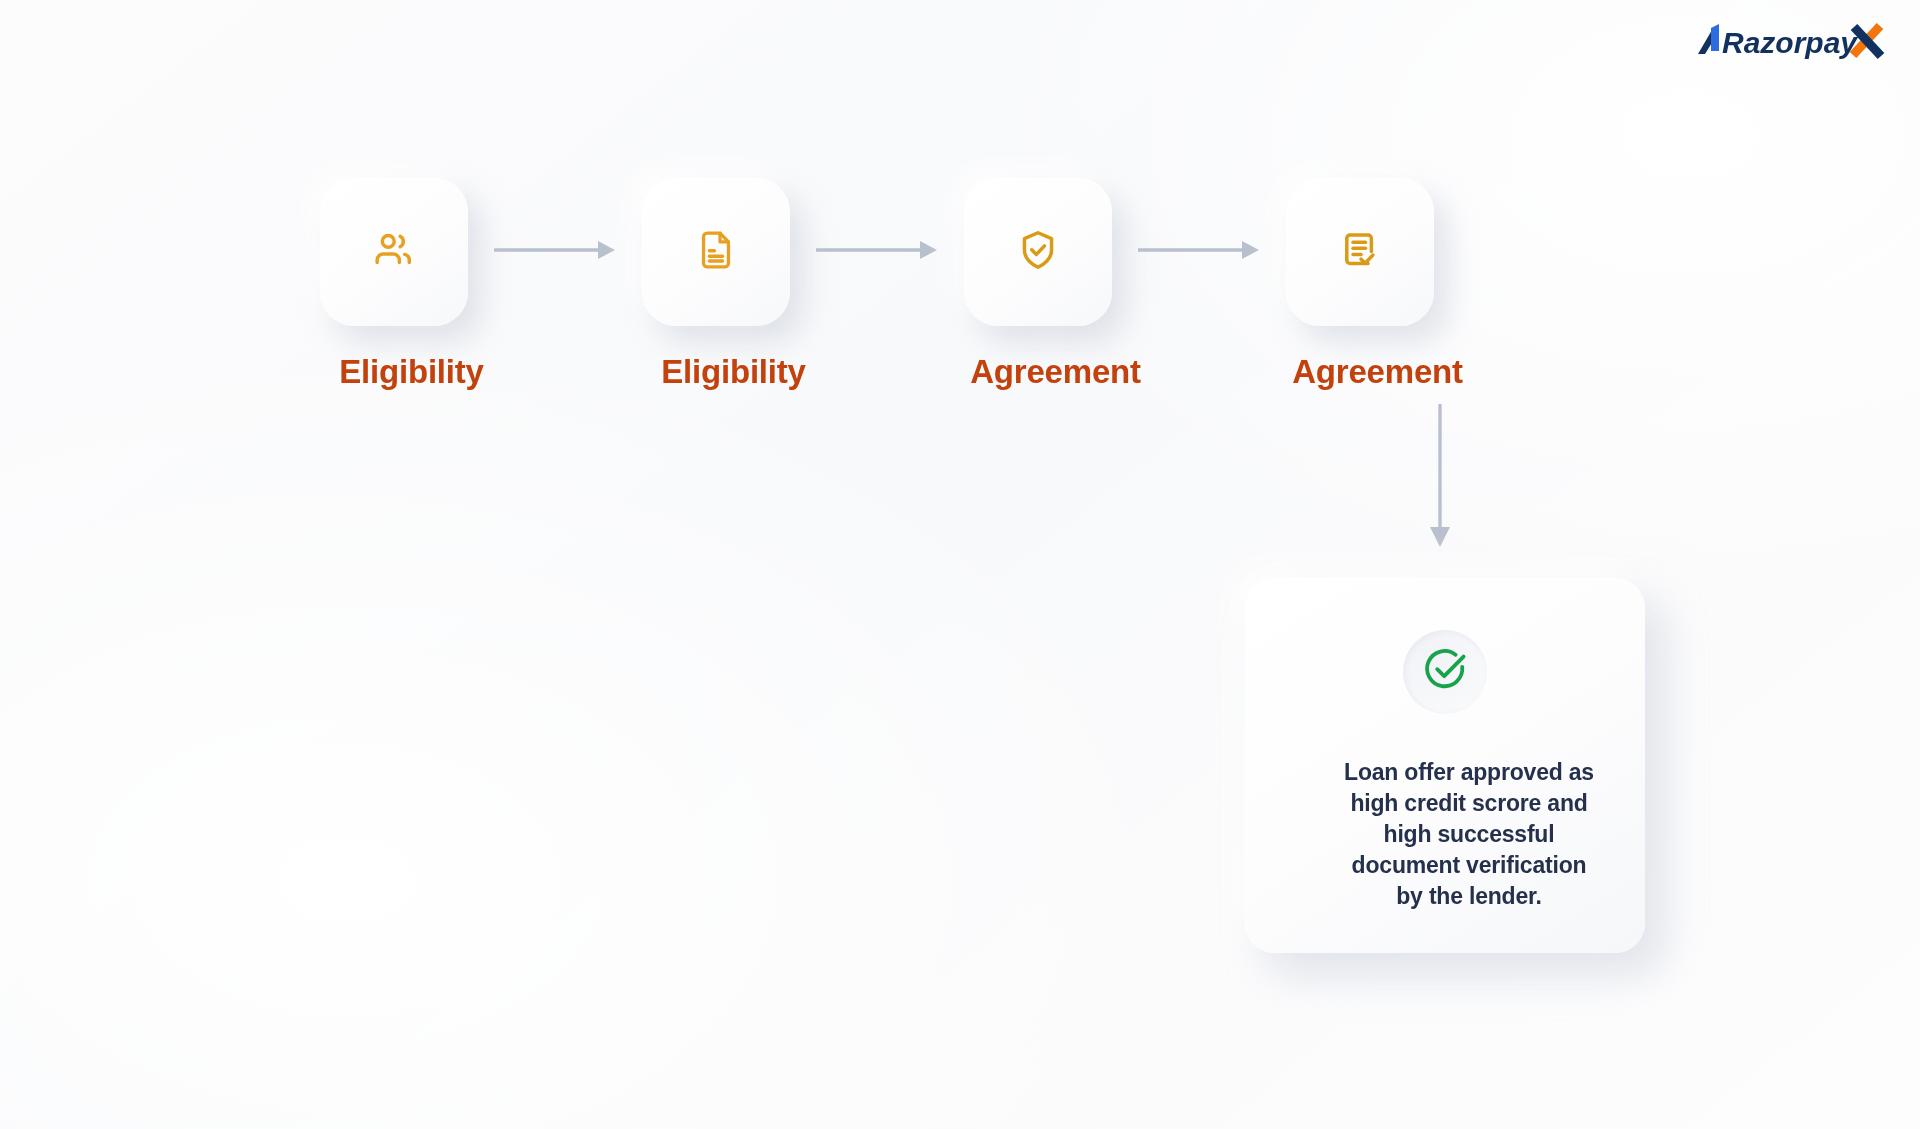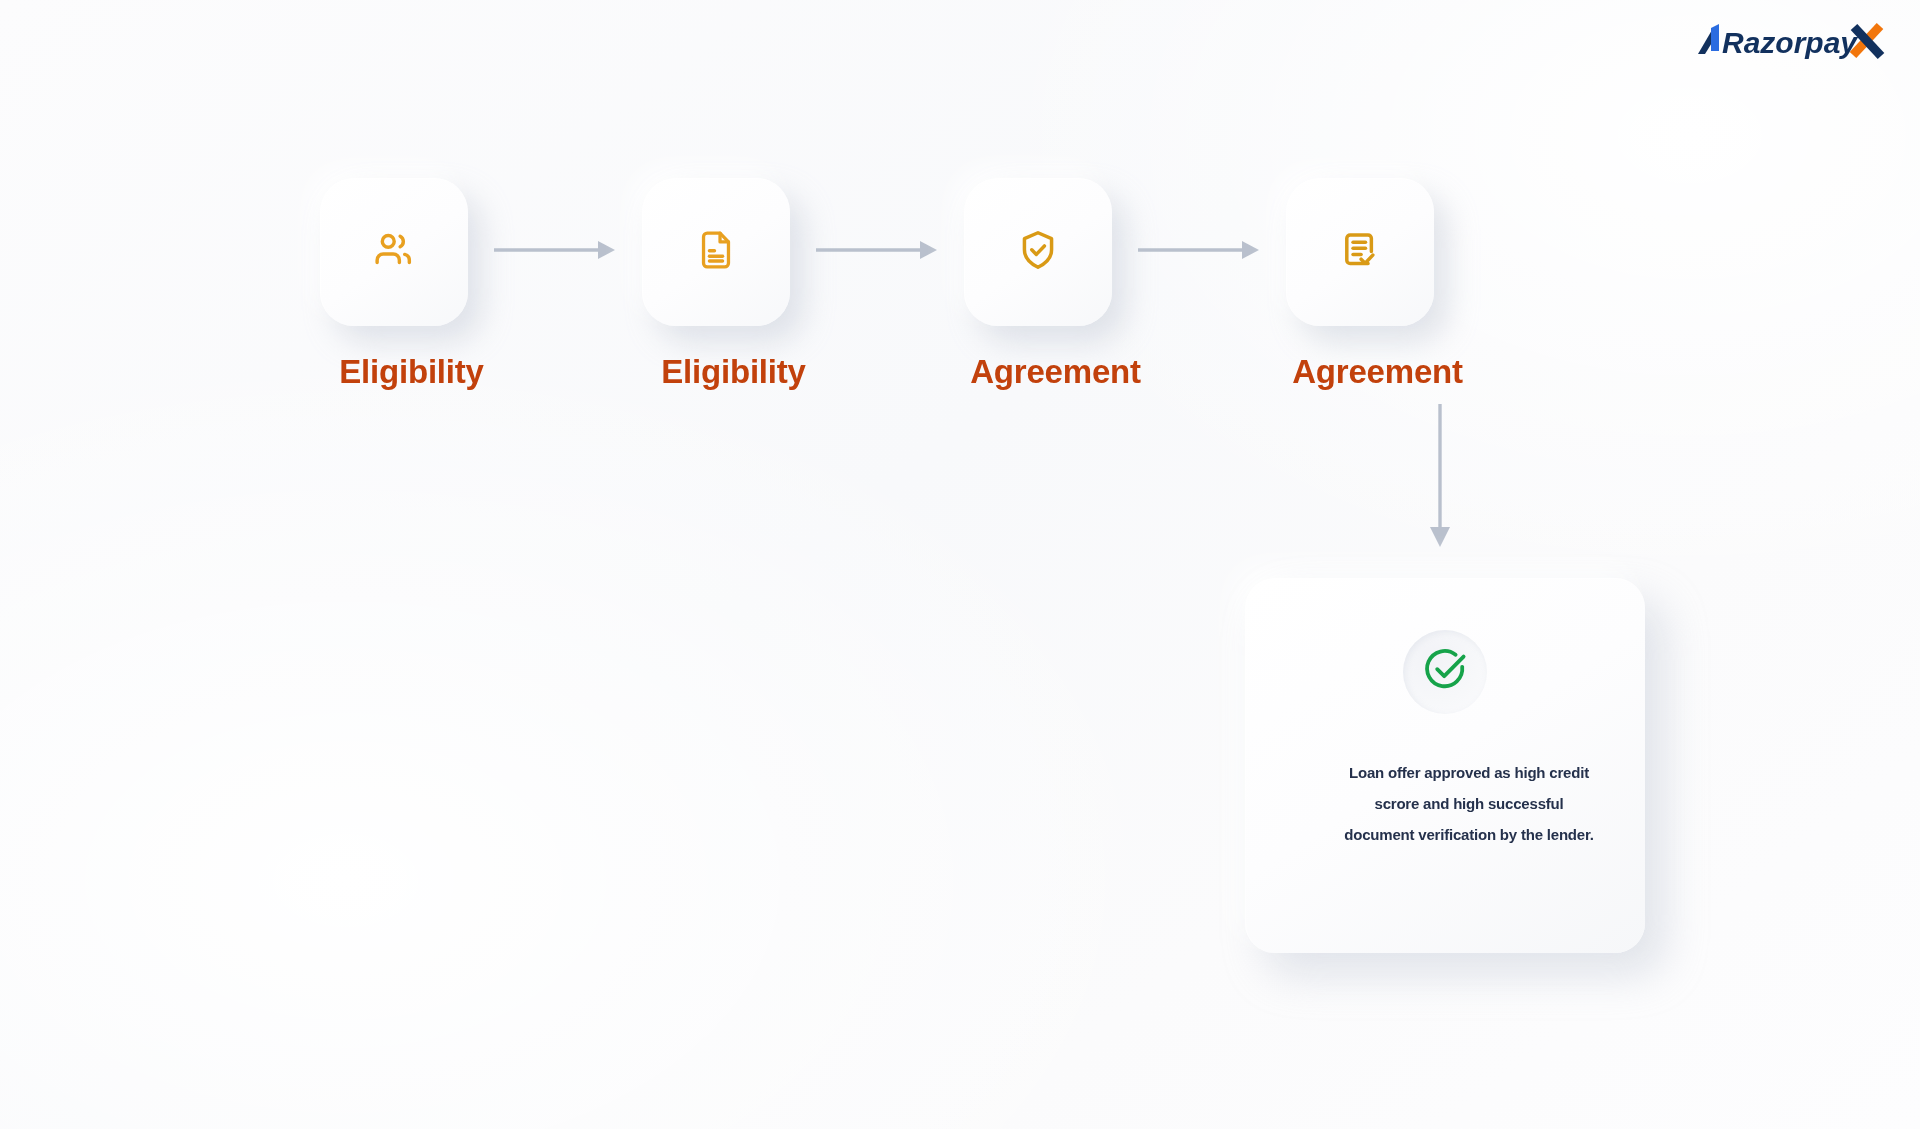--- a/index.html
+++ b/index.html
@@ -115,21 +115,21 @@
     display:flex;
     align-items:center;
     justify-content:center;
     box-shadow:inset 2px 2px 6px rgba(200,206,220,0.30);
   }
 
   .outcome-text {
     margin-top:43px;
     width:260px;
     text-align:center;
-    font-size:15px;
+    font-size:23px;
     line-height:31px;
     font-weight:700;
     color:#25314c;
     letter-spacing:-0.2px;
     margin-left:48px;
   }
 </style>
 </head>
 <body>
 

